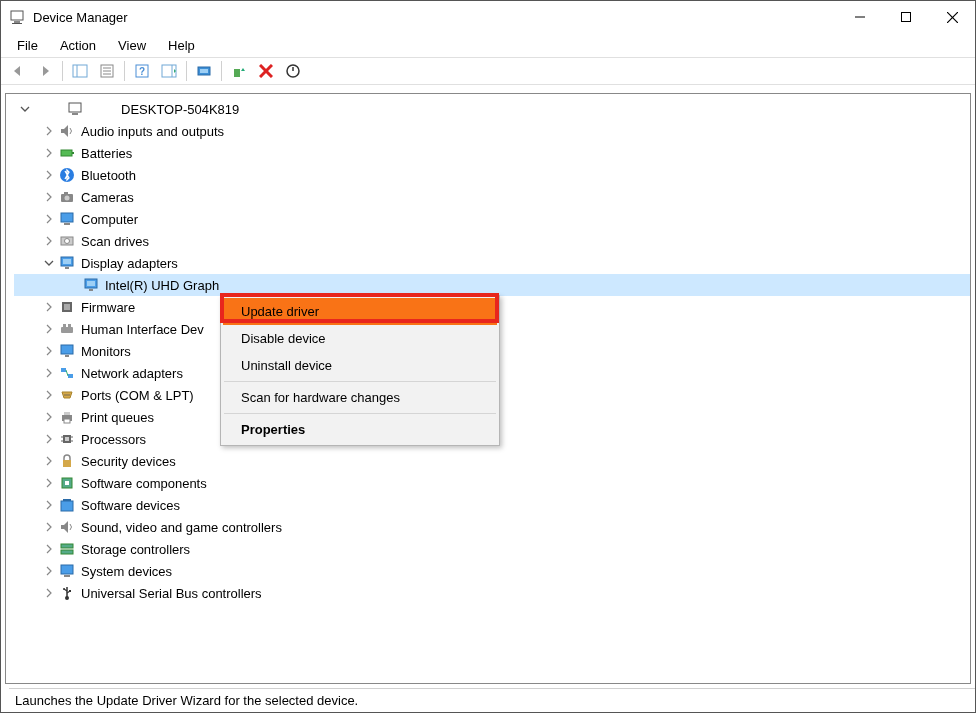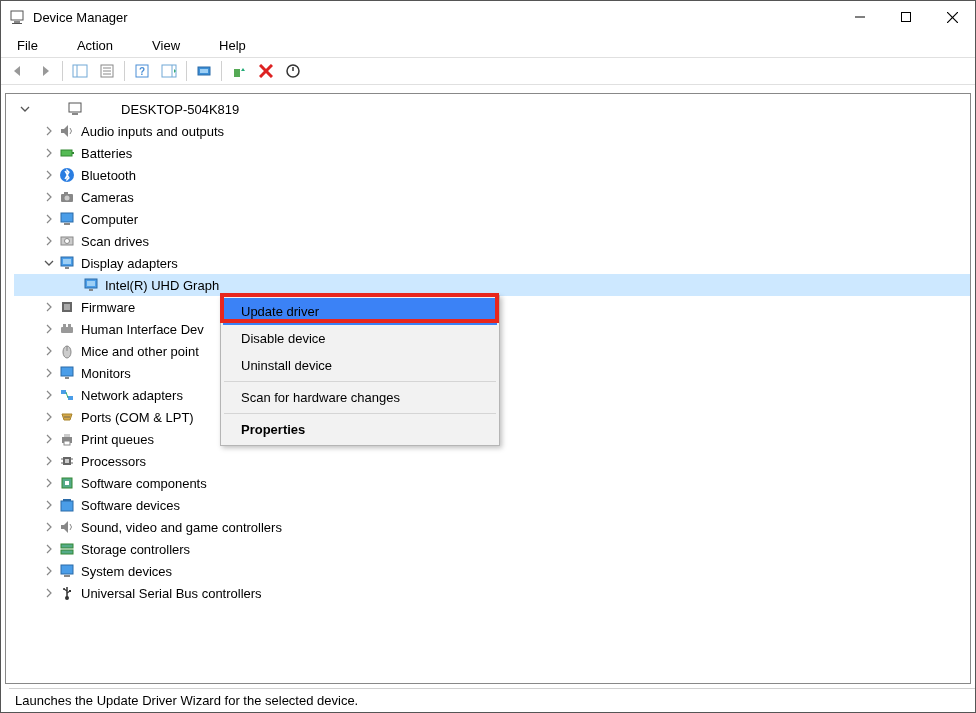--- a/index.html
+++ b/index.html
@@ -2,39 +2,39 @@
 <html><head>
 <meta charset="utf-8">
 <style>
 * { box-sizing: border-box; margin: 0; padding: 0; font-family: "Segoe UI", Tahoma, sans-serif; }
 body { width: 976px; height: 713px; background: #fff; overflow: hidden; border: 1px solid #555; position: relative; }
 .titlebar { height: 32px; display: flex; align-items: center; padding: 0 0 0 8px; }
 .titlebar .app-icon { width: 16px; height: 16px; margin-right: 8px; }
 .titlebar .title { font-size: 13px; flex: 1; }
 .titlebar .win-controls { display: flex; }
 .titlebar .win-btn { width: 46px; height: 32px; display: flex; align-items: center; justify-content: center; cursor: pointer; }
-.menubar { height: 24px; display: flex; align-items: center; padding: 0 6px; font-size: 13px; gap: 19px; }
+.menubar { height: 24px; display: flex; align-items: center; padding: 0 6px; font-size: 13px; gap: 2px; }
 .menubar .menu-item { padding: 2px 10px; cursor: default; }
 .toolbar { height: 28px; display: flex; align-items: center; padding: 2px 4px; border-top: 1px solid #e0e0e0; border-bottom: 1px solid #e0e0e0; gap: 1px; }
 .toolbar .tb-btn { width: 26px; height: 24px; display: flex; align-items: center; justify-content: center; cursor: pointer; border: 1px solid transparent; }
 .toolbar .tb-sep { width: 1px; height: 20px; background: #d0d0d0; margin: 0 3px; }
 .tree-container { position: absolute; top: 92px; bottom: 28px; left: 4px; right: 4px; border: 1px solid #888; overflow: auto; background: #fff; }
 .tree { padding: 4px 0 4px 8px; font-size: 13px; }
 .tree-row { display: flex; align-items: center; height: 22px; padding-left: 2px; white-space: nowrap; }
 .tree-row .chevron { width: 14px; height: 14px; display: flex; align-items: center; justify-content: center; margin-right: 2px; cursor: pointer; }
 .tree-row .node-icon { width: 18px; height: 18px; margin-right: 5px; display: flex; align-items: center; justify-content: center; }
 .tree-row.sel { background: #cde8ff; }
 .lvl0 { padding-left: 4px; gap: 32px; }
 .lvl1 { padding-left: 28px; }
 .lvl2 { padding-left: 52px; }
 .context-menu { position: absolute; left: 219px; top: 294px; width: 280px; background: #f2f2f2; border: 1px solid #b5b5b5; box-shadow: 2px 2px 5px rgba(0,0,0,0.25); font-size: 13px; padding: 2px 2px; }
 .context-menu .cm-item { padding: 6px 18px; cursor: default; }
 .context-menu .cm-item.bold { font-weight: 600; }
 .context-menu .cm-sep { height: 1px; background: #d5d5d5; margin: 2px 1px; }
-.context-menu .cm-highlight { background: #3b82f6; }
+.context-menu .cm-highlight { background: #f97316; }
 .annotation-box { position: absolute; left: 219px; top: 292px; width: 279px; height: 30px; border: 4px solid #e8261d; pointer-events: none; z-index: 50; }
 .statusbar { position: absolute; bottom: 0; left: 8px; right: 0; height: 24px; border-top: 1px solid #d0d0d0; display: flex; align-items: center; padding: 0 6px; font-size: 13px; background: #fff; }
 svg { display: block; }
 </style>
 </head>
 <body>
 
 <div class="titlebar">
   <span class="app-icon">
     <svg width="16" height="16" viewBox="0 0 16 16">
@@ -301,34 +301,20 @@
           <svg width="16" height="16">
             <rect x="2" y="6" width="12" height="6" fill="#999" rx="1"></rect>
             <rect x="4" y="3" width="3" height="3" fill="#999"></rect>
             <rect x="9" y="3" width="3" height="3" fill="#999"></rect>
           </svg>
         </span>
       <span>Human Interface Dev</span>
     </div>
 
 
-    <div class="tree-row lvl1">
-      <span class="chevron">
-          <svg width="10" height="10">
-            <path d="M3 1 L7 5 L3 9" fill="none" stroke="#888" stroke-width="1.2"></path>
-          </svg>
-        </span>
-      <span class="node-icon">
-          <svg width="16" height="16">
-            <ellipse cx="8" cy="9" rx="4" ry="6" fill="#ccc" stroke="#888"></ellipse>
-            <line x1="8" y1="3" x2="8" y2="8" stroke="#888"></line>
-          </svg>
-        </span>
-      <span>Mice and other point</span>
-    </div>
 
     <div class="tree-row lvl1">
       <span class="chevron">
           <svg width="10" height="10">
             <path d="M3 1 L7 5 L3 9" fill="none" stroke="#888" stroke-width="1.2"></path>
           </svg>
         </span>
       <span class="node-icon">
           <svg width="16" height="16">
             <rect x="2" y="2" width="12" height="9" fill="#4a9de8" stroke="#2a6ba8"></rect>
@@ -399,20 +385,34 @@
             <rect x="6" y="6" width="4" height="4" fill="#ccc"></rect>
             <line x1="2" y1="6" x2="4" y2="6" stroke="#666"></line>
             <line x1="2" y1="10" x2="4" y2="10" stroke="#666"></line>
             <line x1="12" y1="6" x2="14" y2="6" stroke="#666"></line>
             <line x1="12" y1="10" x2="14" y2="10" stroke="#666"></line>
           </svg>
         </span>
       <span>Processors</span>
     </div>
 
+    <div class="tree-row lvl1">
+      <span class="chevron">
+          <svg width="10" height="10">
+            <path d="M3 1 L7 5 L3 9" fill="none" stroke="#888" stroke-width="1.2"></path>
+          </svg>
+        </span>
+      <span class="node-icon">
+          <svg width="16" height="16">
+            <rect x="4" y="7" width="8" height="7" fill="#d4a84a"></rect>
+            <path d="M5 7 L5 5 Q5 2 8 2 Q11 2 11 5 L11 7" fill="none" stroke="#888" stroke-width="1.5"></path>
+          </svg>
+        </span>
+      <span>Security devices</span>
+    </div>
 
     <div class="tree-row lvl1">
       <span class="chevron">
           <svg width="10" height="10">
             <path d="M3 1 L7 5 L3 9" fill="none" stroke="#888" stroke-width="1.2"></path>
           </svg>
         </span>
       <span class="node-icon">
           <svg width="16" height="16">
             <rect x="3" y="3" width="10" height="10" fill="#5a8" stroke="#383"></rect>

